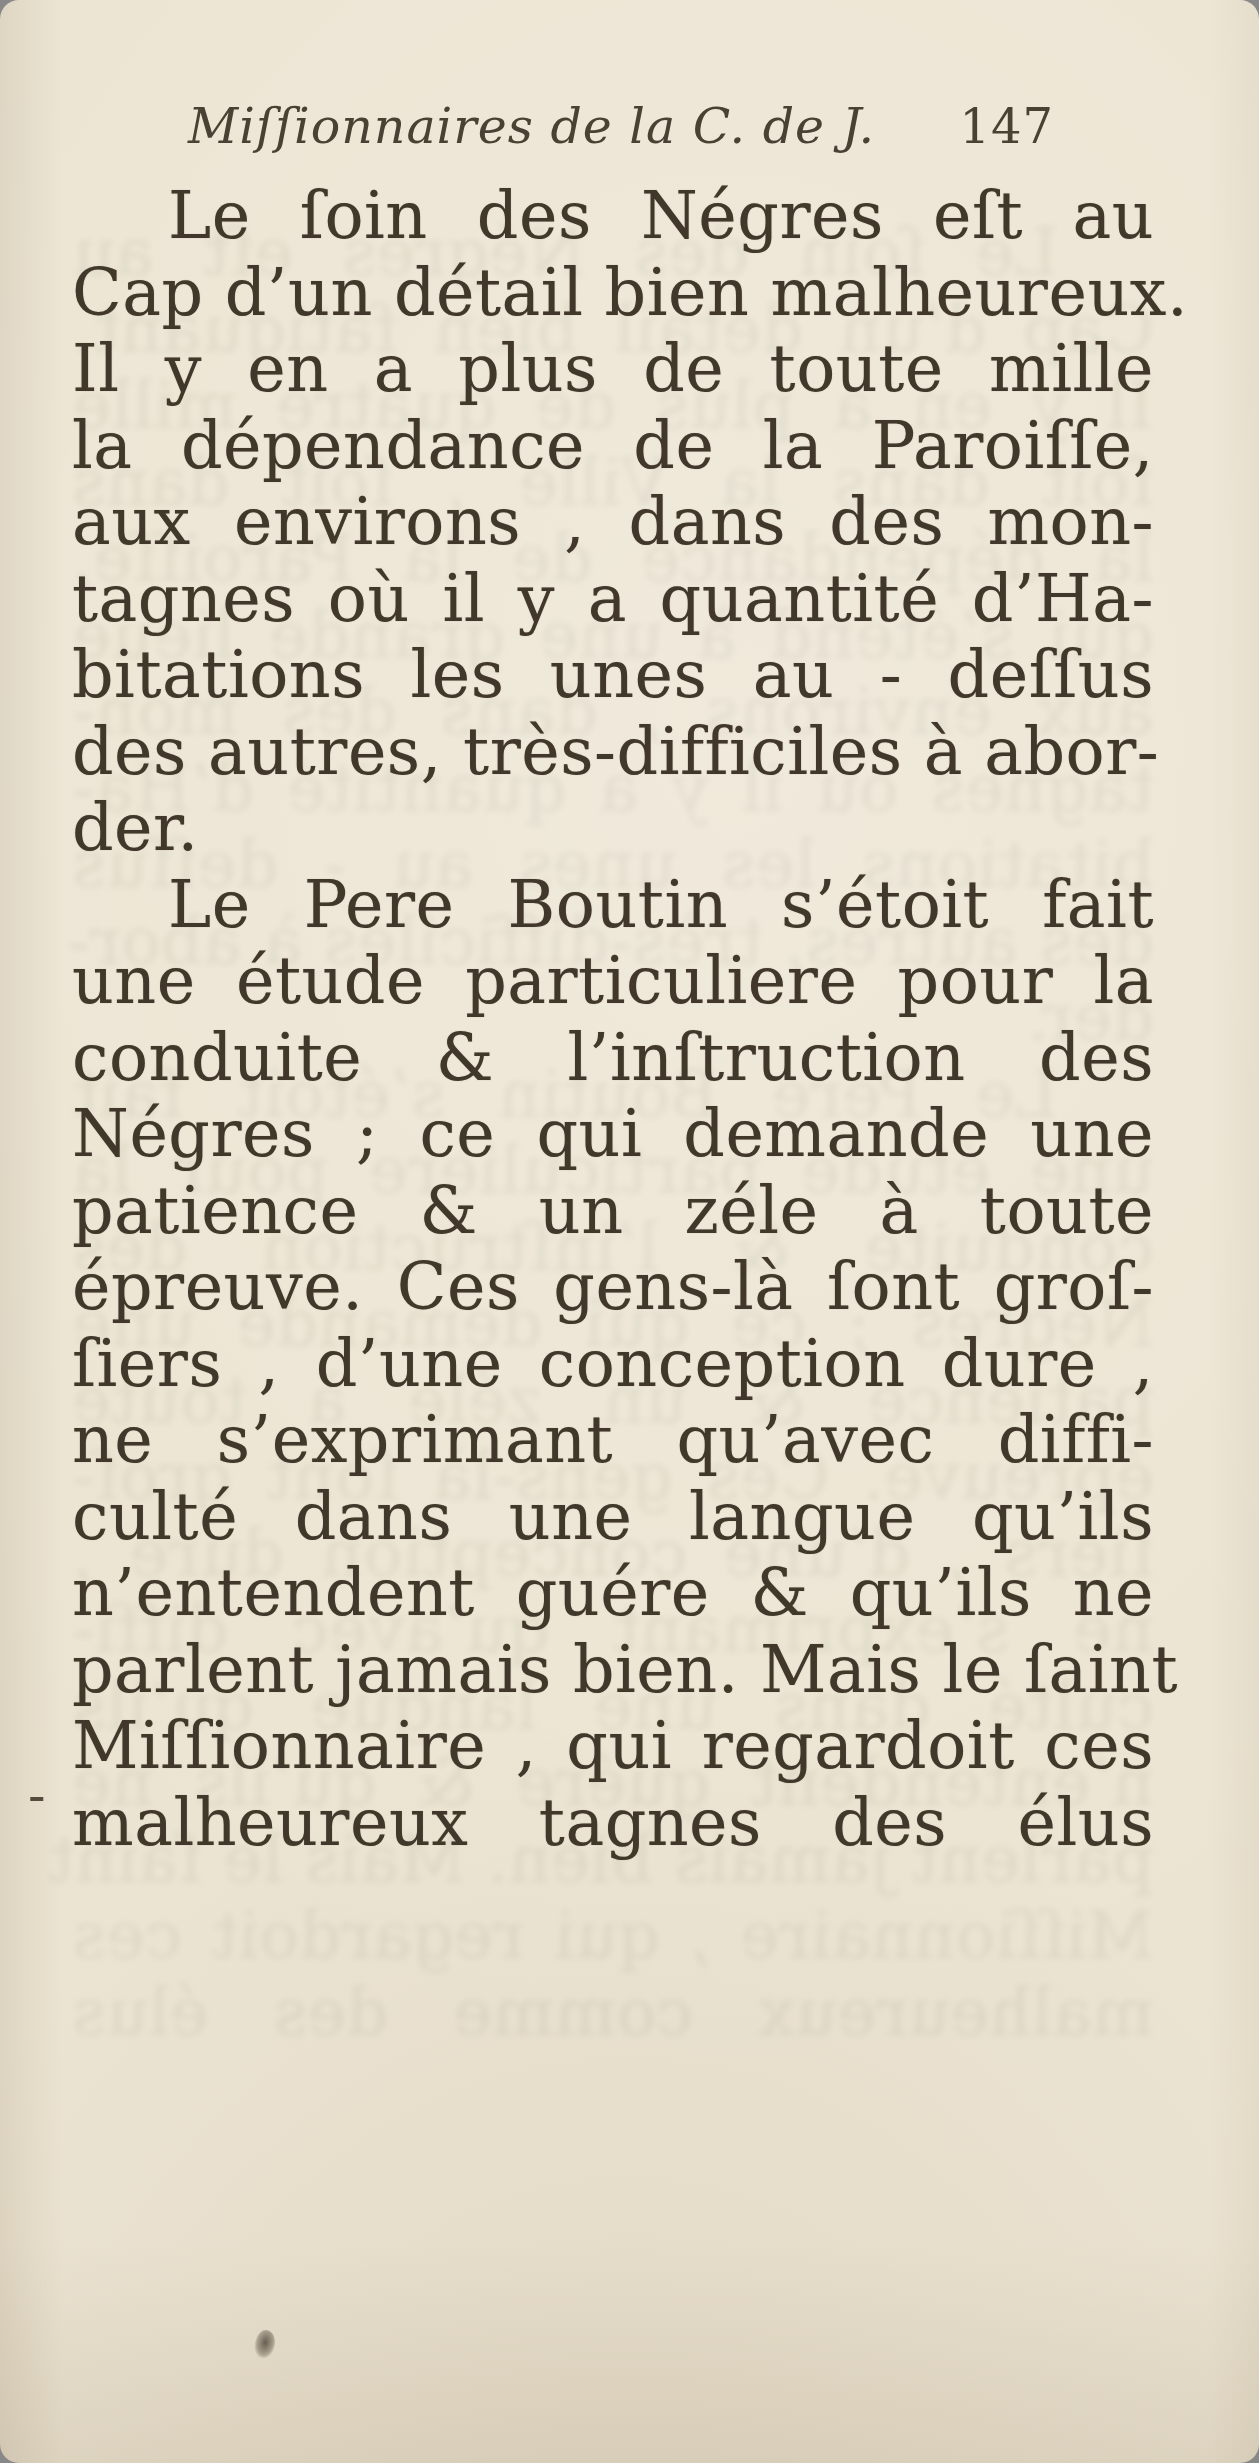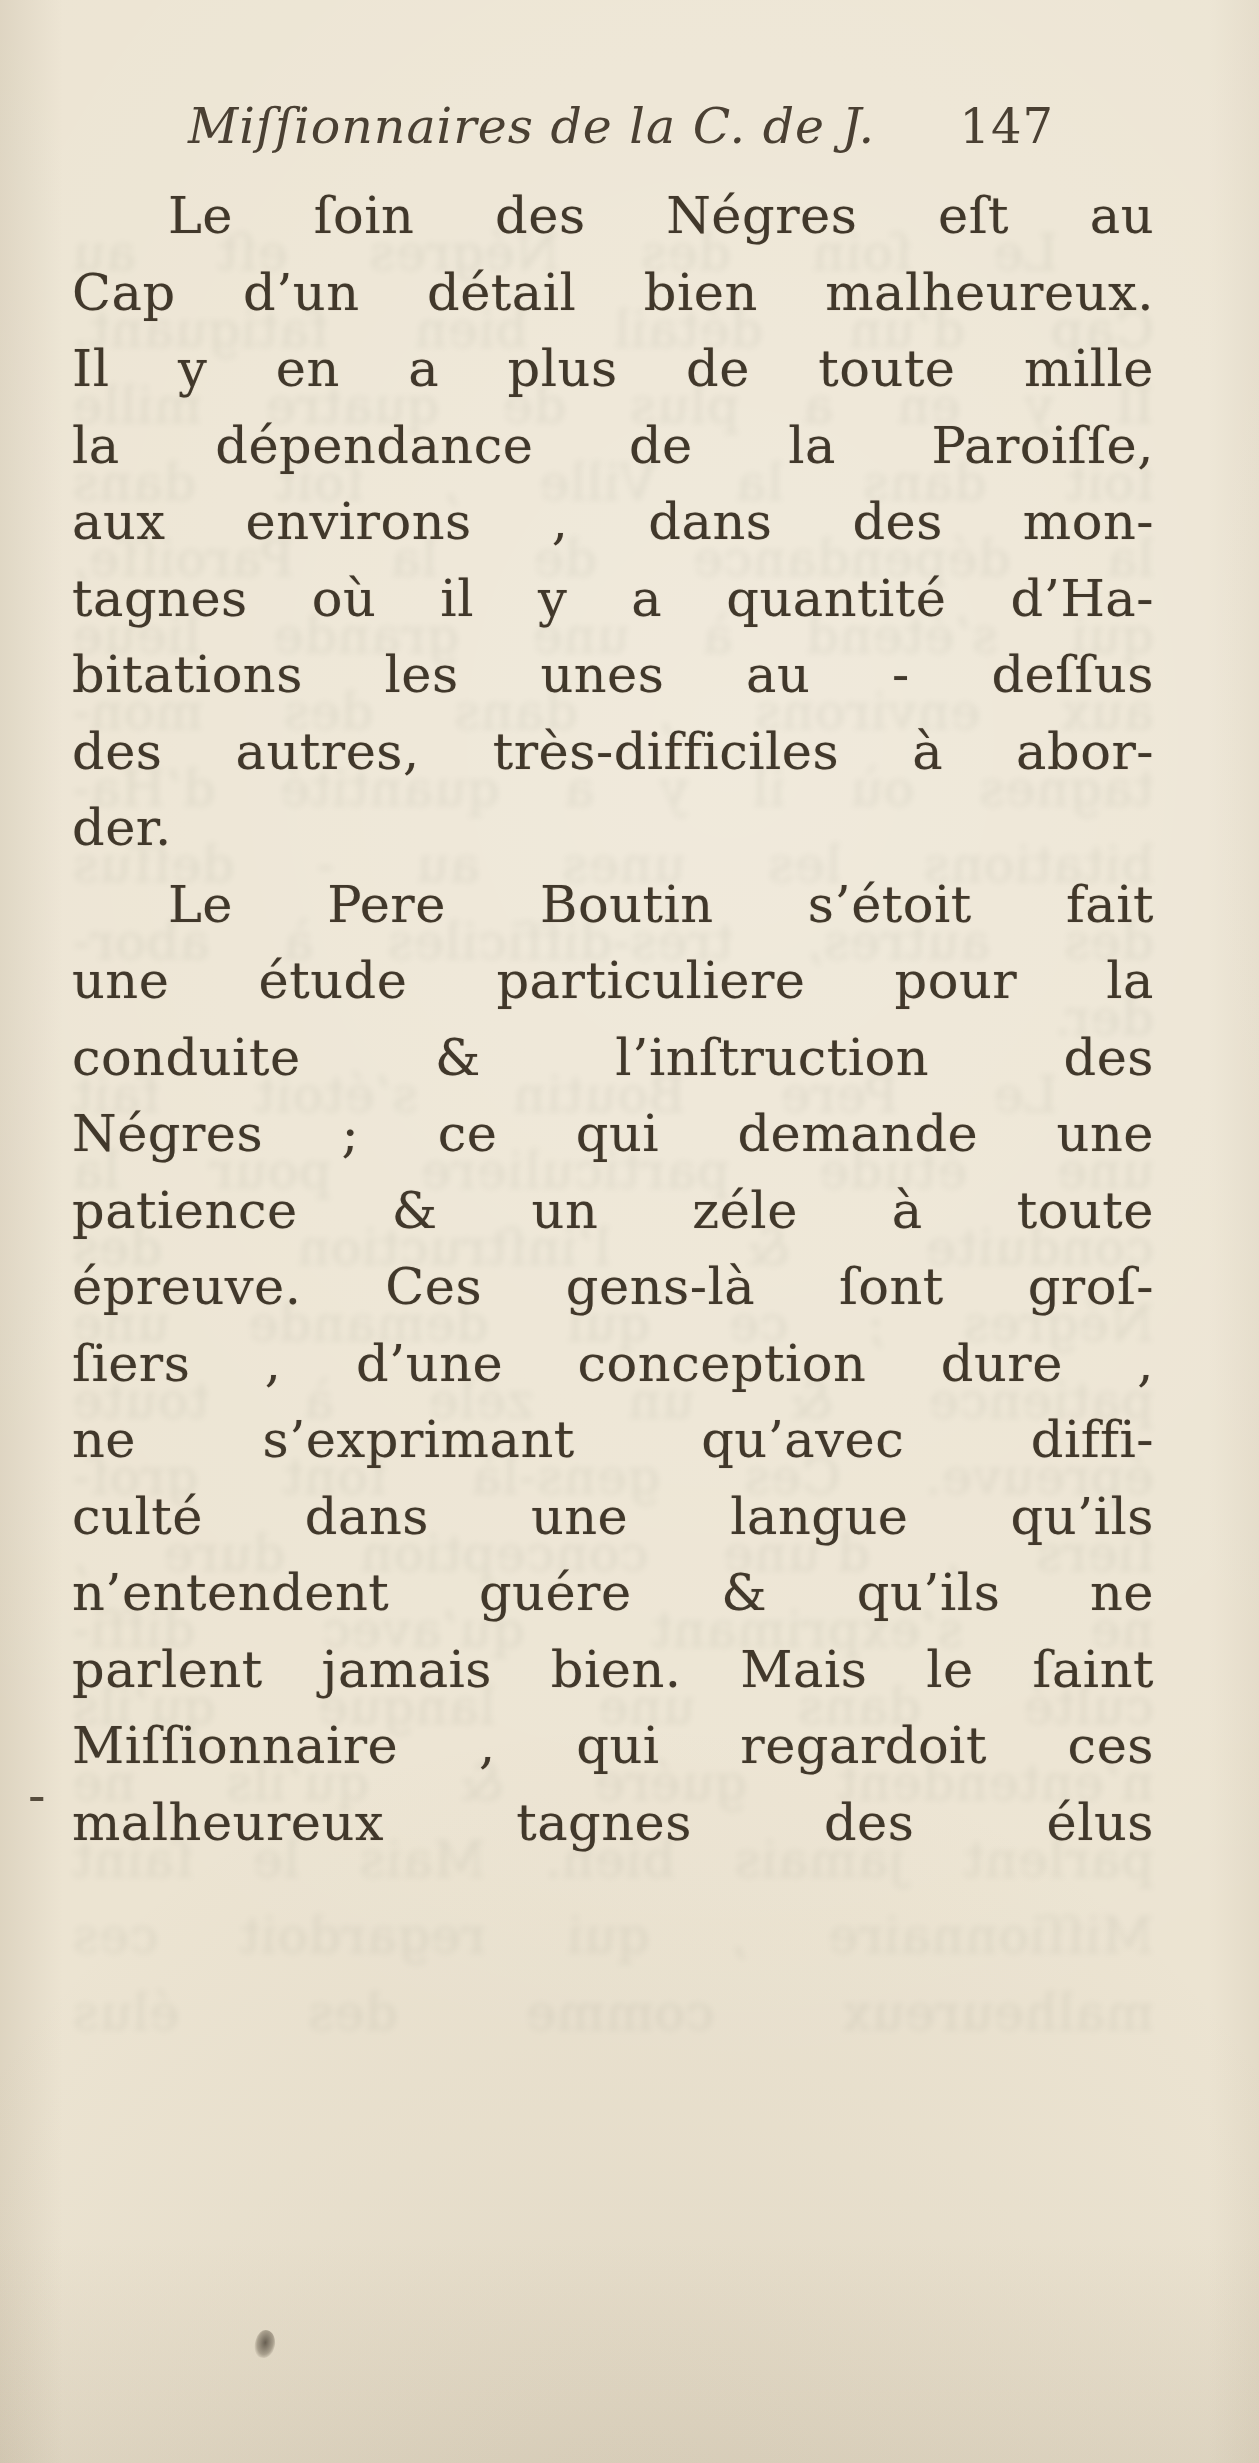--- a/index.html
+++ b/index.html
@@ -52,21 +52,21 @@
   .running-title { font-style: italic; }
   .page-number { font-size: 48px; }
 
   .text-block {
     position: absolute;
     left: 72px;
     top: 178px;
     width: 1082px;
   }
   .line {
-    font-size: 51px;
+    font-size: 65px;
     line-height: 76.5px;
     height: 76.5px;
     letter-spacing: 0.5px;
     text-align: justify;
     text-align-last: justify;
     text-justify: inter-word;
     white-space: nowrap;
     text-shadow: 0 0 1px rgba(62,48,30,0.35);
   }
   .line.indent { padding-left: 96px; }
@@ -103,21 +103,21 @@
     transform: rotate(12deg);
     background: radial-gradient(ellipse at 50% 45%,
       rgba(82,74,62,0.85) 0%,
       rgba(100,90,74,0.45) 55%,
       rgba(100,90,74,0) 78%);
   }
 </style>
 </head>
 <body>
 
-<div class="page" style="color: rgb(65, 56, 43);">
+<div class="page" style="color: rgb(65, 56, 43); border-radius: 19px;">
 
   <div class="ghost" id="ghost" aria-hidden="true">
       <div class="line indent">Le ſoin des Négres eſt au</div>
       <div class="line">Cap d’un détail bien fatiguant.</div>
       <div class="line">Il y en a plus de quatre mille</div>
       <div class="line">ſoit dans la Ville , ſoit dans</div>
       <div class="line">la dépendance de la Paroiſſe,</div>
       <div class="line">qui s’étend à une grande lieue</div>
       <div class="line">aux environs , dans des mon-</div>
       <div class="line">tagnes où il y a quantité d’Ha-</div>

